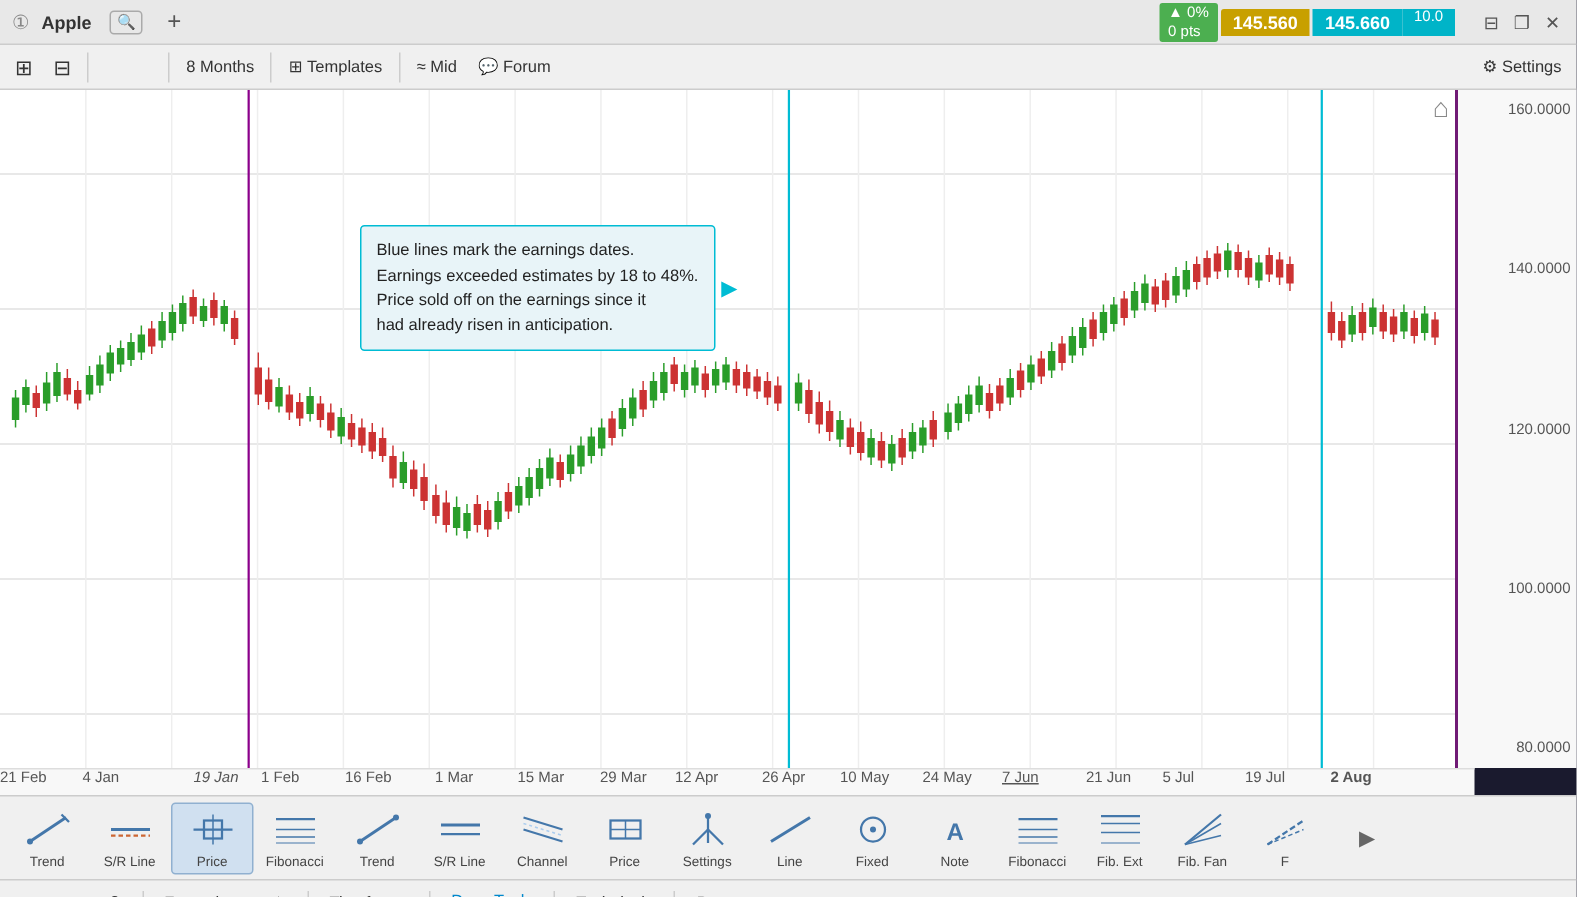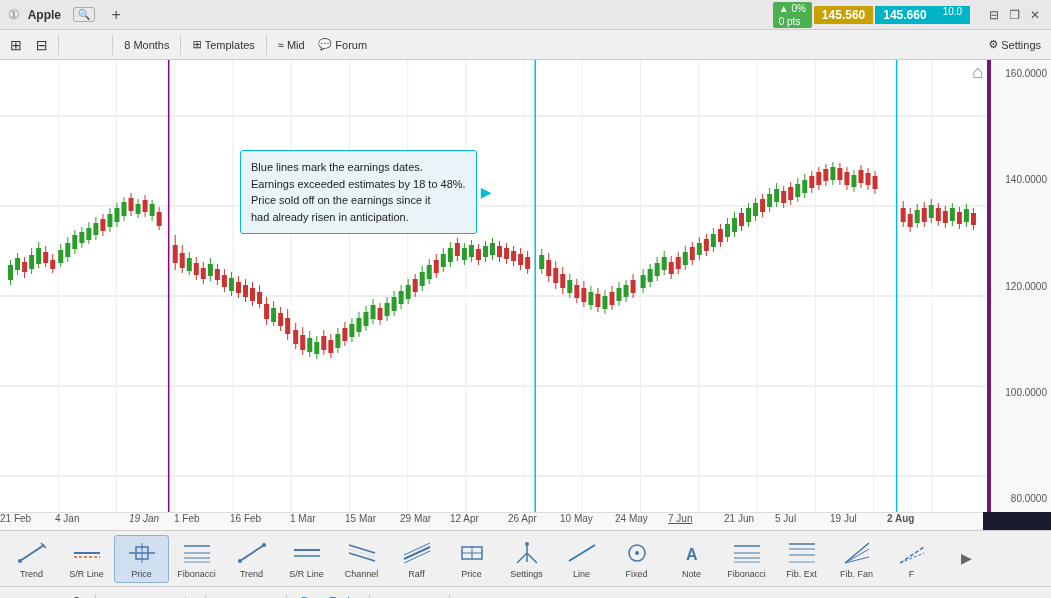--- a/index.html
+++ b/index.html
@@ -57,23 +57,23 @@
       position: relative;
     }
     #chart-main {
       flex: 1;
       position: relative;
       overflow: hidden;
     }
 
     
     #y-axis {
-      width: 64px;
+      width: 81px;
       background: #f8f8f8;
-      border-left: 4px solid #701a75;
+      border-left: 2px solid #701a75;
       display: flex;
       flex-direction: column;
       justify-content: space-between;
       padding: 8px 4px;
       position: relative;
     }
     .y-label {
       font-size: 10px;
       color: #555;
       text-align: right;
@@ -631,28 +631,20 @@
   <div class="tool-item">
     <svg width="32" height="28" viewBox="0 0 32 28">
       <line x1="3" y1="6" x2="29" y2="14" stroke="#4477aa" stroke-width="1.5"></line>
       <line x1="3" y1="14" x2="29" y2="22" stroke="#4477aa" stroke-width="1.5"></line>
       <line x1="3" y1="10" x2="29" y2="18" stroke="#aaccee" stroke-width="1" stroke-dasharray="2,2"></line>
     </svg>
     <span class="tool-label">Channel</span>
   </div>
   <div class="tool-item">
     <svg width="32" height="28" viewBox="0 0 32 28">
-      <line x1="3" y1="20" x2="29" y2="8" stroke="#4477aa" stroke-width="2"></line>
-      <line x1="3" y1="24" x2="29" y2="12" stroke="#4477aa" stroke-width="1"></line>
-      <line x1="3" y1="16" x2="29" y2="4" stroke="#4477aa" stroke-width="1"></line>
-    </svg>
-    <span class="tool-label">Raff</span>
-  </div>
-  <div class="tool-item">
-    <svg width="32" height="28" viewBox="0 0 32 28">
       <rect x="6" y="8" width="20" height="12" stroke="#4477aa" stroke-width="1.5" fill="none"></rect>
       <line x1="16" y1="8" x2="16" y2="20" stroke="#4477aa" stroke-width="1"></line>
       <line x1="6" y1="14" x2="26" y2="14" stroke="#4477aa" stroke-width="1"></line>
     </svg>
     <span class="tool-label">Price</span>
   </div>
   <div class="tool-item">
     <svg width="32" height="28" viewBox="0 0 32 28">
       <line x1="16" y1="5" x2="16" y2="23" stroke="#4477aa" stroke-width="1.5"></line>
       <line x1="16" y1="14" x2="6" y2="24" stroke="#4477aa" stroke-width="1.5"></line>

